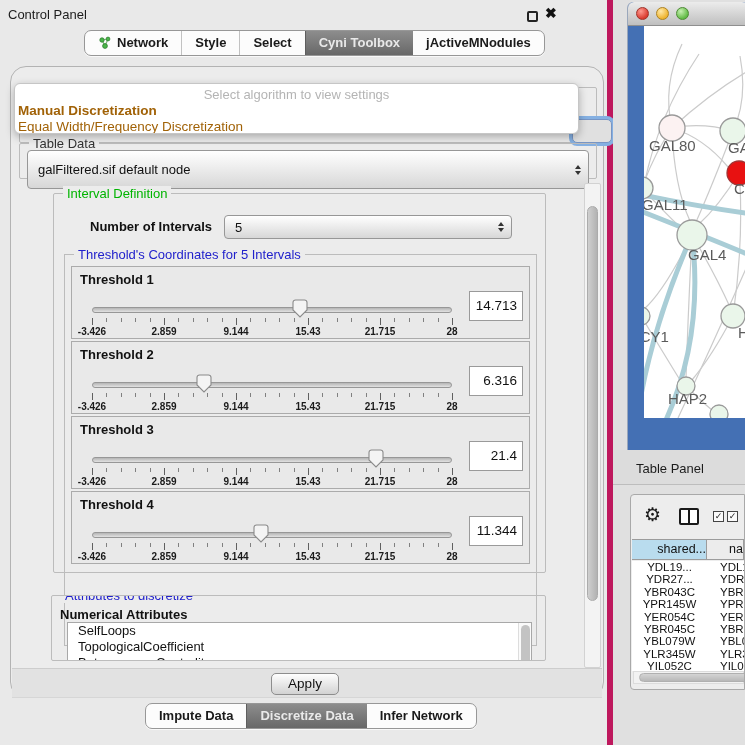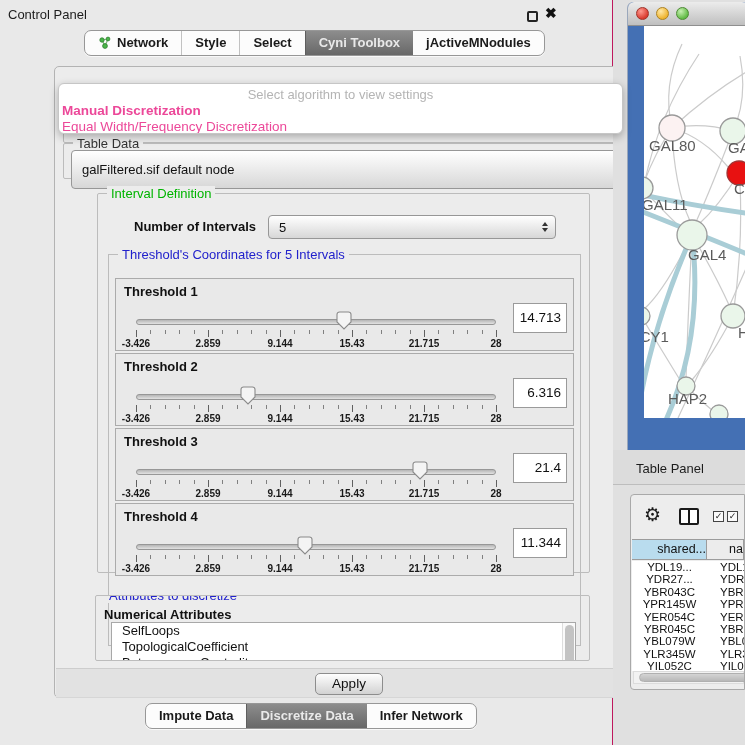--- a/index.html
+++ b/index.html
@@ -3,60 +3,60 @@
 <meta charset="utf-8">
 <style>
   * { margin:0; padding:0; box-sizing:border-box; }
   html,body { background:#d8d8d8; }
   body { font-family:"Liberation Sans", sans-serif; }
   .screen { position:relative; width:745px; height:745px; background:#e2e2e2; overflow:hidden;
             font-family:"Liberation Sans", sans-serif; color:#111; }
 
   
   .cp { position:absolute; left:0; top:0; width:613px; height:745px; background:#e9e9e9;
-        border-right:1px solid #be185d;padding-left:30px; }
+        border-right:6px solid #be185d;padding-left:30px; }
   .cp-title { position:absolute; left:8px; top:7px; font-size:13px; color:#1c1c1c; }
   .win-float { position:absolute; left:527px; top:11px; width:11px; height:11px;
                border:2px solid #222; border-radius:2px; }
   .win-close { position:absolute; left:545px; top:5px; font-size:14px; font-weight:bold; color:#111; }
 
   
   .seg-bar { position:absolute; display:flex; height:26px; background:#fcfcfc;
              border:1px solid #979797; border-radius:7px; overflow:hidden;
              box-shadow:0 1px 0 rgba(255,255,255,.7); }
   .seg { display:flex; align-items:center; gap:5px; padding:0 13px; font-size:13px;
          font-weight:bold; color:#1a1a1a; line-height:24px; border-left:1px solid #c2c2c2; }
   .seg:first-child { border-left:none; }
   .seg.sel { background:linear-gradient(#8d8d8d,#686868); color:#e9e9e9; border-left-color:#5e5e5e; }
   .seg.sel + .seg { border-left:none; }
 
   .top-tabs { left:84px; top:30px; }
   .bottom-tabs { left:145px; top:703px; }
 
   
   .outer { position:absolute; left:10px; top:66px; width:594px; height:632px;
-           background:#ececec; border:1px solid #b3b3b3; border-radius:5px;margin-left:44px; }
+           background:#ececec; border:1px solid #b3b3b3; border-radius:16px; }
 
   .group { position:absolute; border:1px solid #bcbcbc; border-radius:2px; }
   .group-label { position:absolute; top:-8px; left:9px; padding:0 4px; background:#ececec;
                  font-size:13px; color:#333; white-space:nowrap; }
   .group-label.blue { color:#2121cc; }
   .group-label.green { color:#00b400; }
 
   .algo-group { left:8px; top:20px; width:578px; height:56px; }
   .combo-sliver { position:absolute; left:552px; top:31px; width:40px; height:24px;
                   border-radius:5px; background:#e0e0e0; border:1px solid #7795c4;
                   box-shadow:0 0 0 3px #85b0e2; }
 
   
   .popup { position:absolute; left:3px; top:16px; width:565px; height:51px; z-index:6;
            background:#ffffff; border:1px solid #c6c6c6; border-radius:6px;
            box-shadow:0 3px 8px rgba(0,0,0,.28); overflow:hidden; }
   .popup-prompt { margin-top:3px; text-align:center; font-size:13px; color:#b4b4b4; height:16px; }
-  .popup-opt { padding-left:3px; font-size:13.5px; height:16px; line-height:16px; color:#ec4899; }
+  .popup-opt { padding-left:3px; font-size:13.5px; height:16px; line-height:16px; color:#a16207; }
   .popup-opt.bold { font-weight:bold; }
 
   .tabledata-group { left:8px; top:76px; width:578px; height:36px; }
   .combo { position:absolute; display:flex; align-items:center;
            background:linear-gradient(#ffffff,#d7d7d7); border:1px solid #979797;
            border-radius:4px; font-size:13px; color:#111; }
   .combo .val { padding-left:10px; flex:1; white-space:nowrap; overflow:hidden; }
   .spinners { display:flex; flex-direction:column; gap:2px; margin-right:7px; }
   .tri-up { width:0; height:0; border-left:3.5px solid transparent; border-right:3.5px solid transparent;
             border-bottom:4.5px solid #333; }
@@ -70,21 +70,21 @@
               background:#f3f3f3; border:1px solid #d2d2d2; border-radius:2px; }
   .v-thumb { position:absolute; left:2px; top:22px; width:11px; height:395px; border-radius:6px;
              background:linear-gradient(90deg,#cfcfcf,#b2b2b2); border:1px solid #ababab; }
 
   .interval-group { left:32px; top:10px; width:493px; height:380px; }
   .noi-label { position:absolute; left:36px; top:25px; font-size:13px; font-weight:bold; }
   .noi-combo { left:170px; top:21px; width:288px; height:24px; }
   .thr-group { position:absolute; left:10px; top:60px; width:473px; height:392px;
                border:1px solid #bcbcbc; }
 
-  .thr-list { position:absolute; left:6px; top:23px; right:6px; }
+  .thr-list { position:absolute; left:6px; top:11px; right:6px; }
   .thr-panel { position:relative; height:73px; margin-bottom:2px; background:#e9e9e9;
                border:1px solid #ababab; }
   .th-label { position:absolute; left:8px; top:5px; font-size:13px; font-weight:bold; }
   .sl-track { position:absolute; left:20px; top:40px; width:360px; height:6px; border-radius:3px;
               background:linear-gradient(#b5b5b5,#e2e2e2); border:1px solid #979797; }
   .sl-thumb { position:absolute; top:32px; width:16px; height:19px; z-index:2; }
   .sl-ticks { position:absolute; left:20px; top:51px; width:360px; height:8px; }
   .tick { position:absolute; top:0; width:1px; height:4px; background:#808080; }
   .tick.major { height:7px; background:#606060; }
   .sl-labels { position:absolute; left:20px; top:59px; width:360px; height:12px; }

